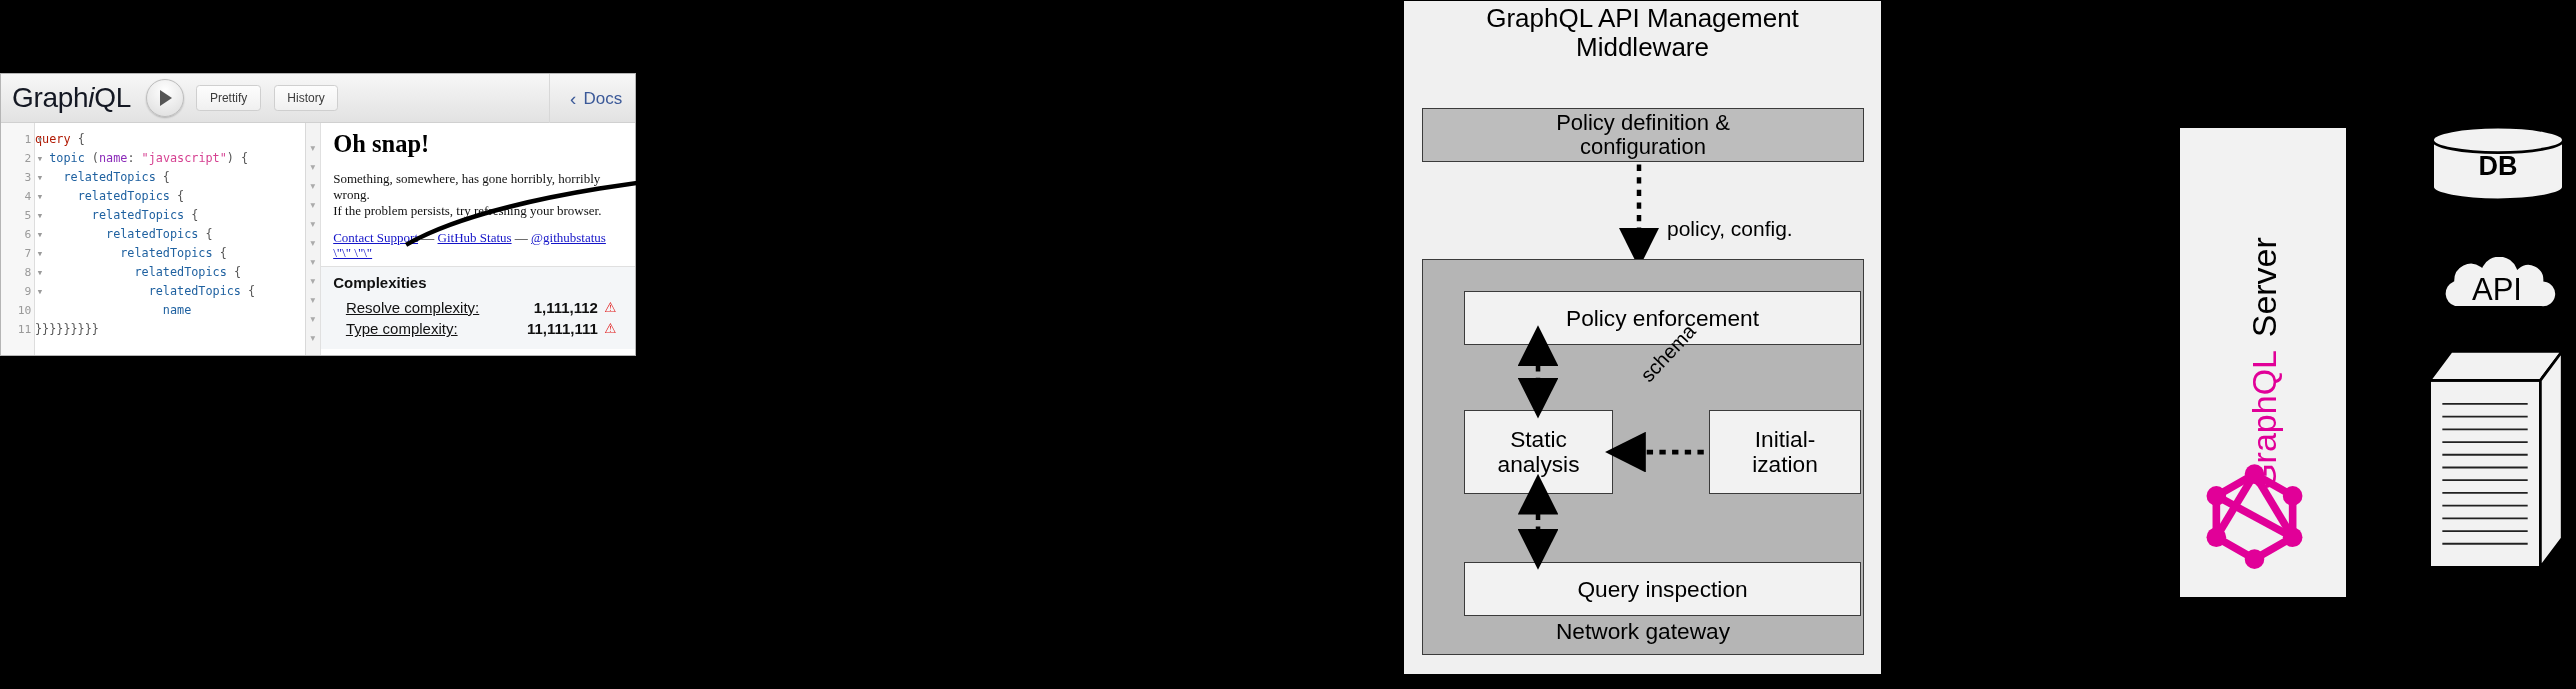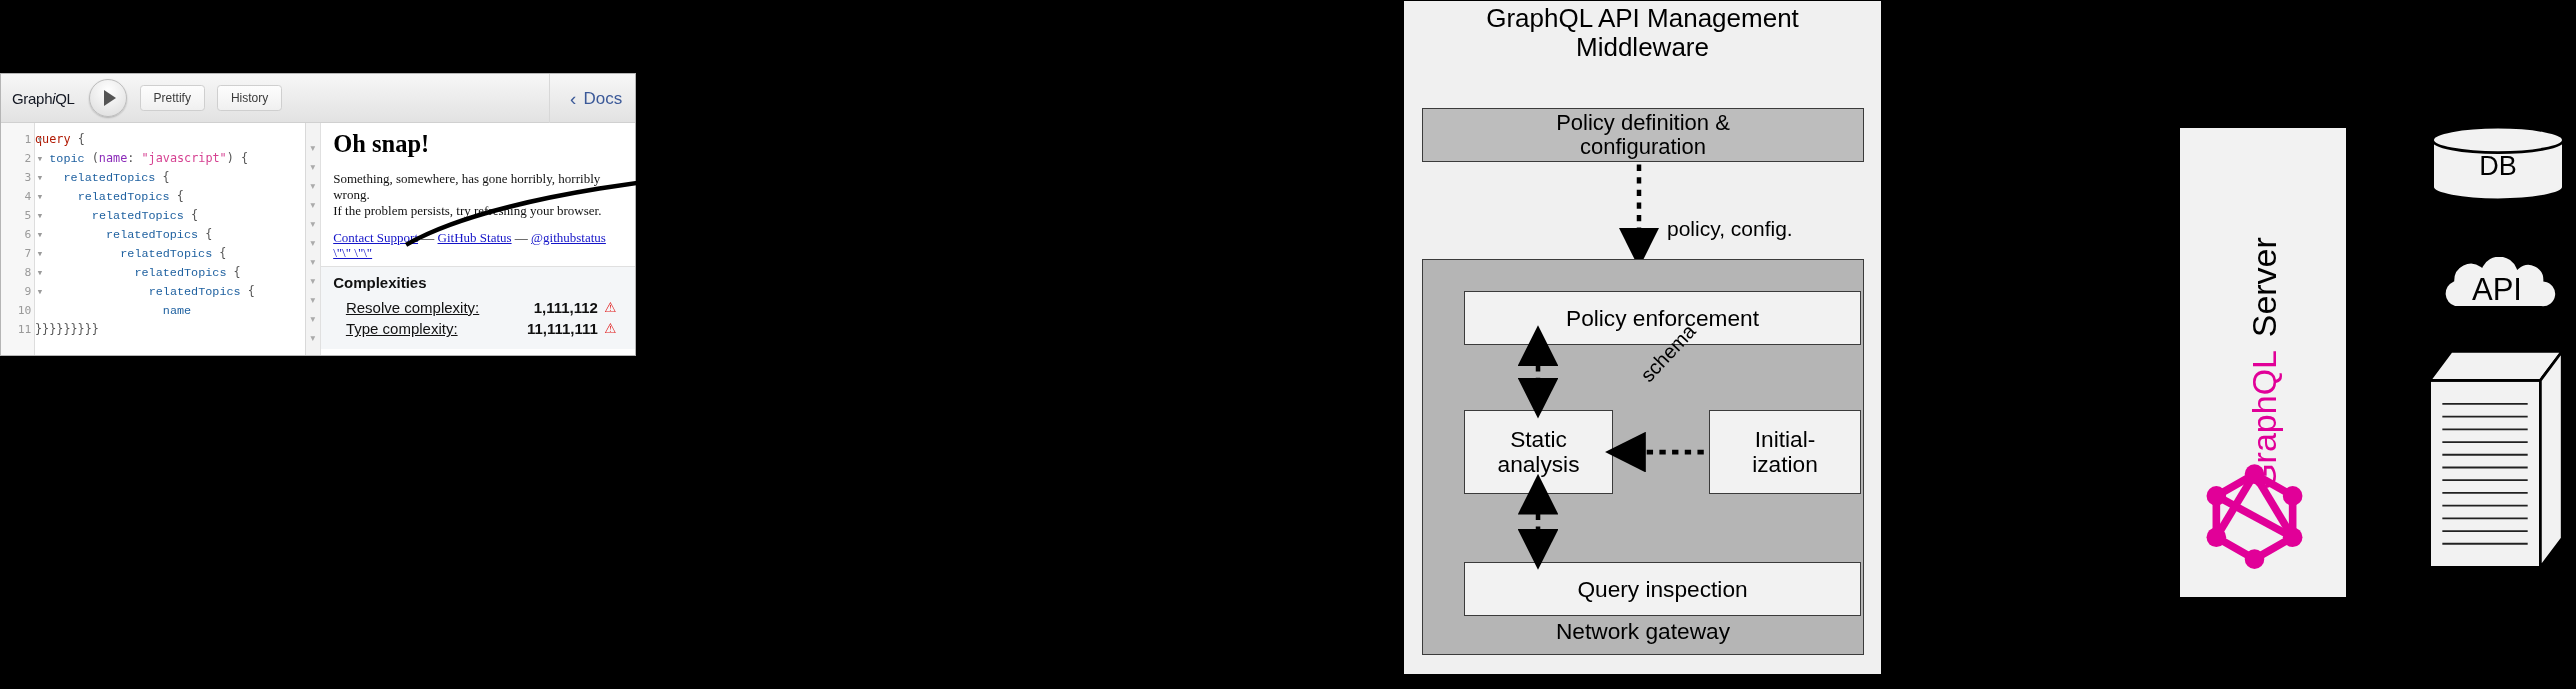--- a/index.html
+++ b/index.html
@@ -7,21 +7,21 @@
        font-family:"Liberation Sans",sans-serif;}
 
   
   #graphiql-panel{position:absolute;left:0;top:73px;width:636px;height:283px;
     background:#fff;border:0.9px solid #b5b5b5;box-sizing:border-box;overflow:hidden;}
 
   #giql-toolbar{height:49px;box-sizing:border-box;
     background:linear-gradient(#f7f7f7,#e2e2e2);
     border-bottom:0.9px solid #d0d0d0;display:flex;align-items:center;padding:0 11px;position:relative;}
 
-  #giql-logo{font-size:15px;color:#141823;letter-spacing:-0.3px;white-space:nowrap;}
+  #giql-logo{font-size:28px;color:#141823;letter-spacing:-0.3px;white-space:nowrap;}
   #giql-logo .it{font-style:italic;}
 
   #exec-button{width:36px;height:36px;border-radius:50%;margin-left:14.5px;
     background:radial-gradient(circle at 50% 30%,#ffffff,#e6e6e6 70%,#dcdcdc);
     border:0.9px solid #bdbdbd;box-shadow:0 0.9px 1.8px rgba(0,0,0,.22);
     display:flex;align-items:center;justify-content:center;flex:none;}
   #exec-button .tri{width:0;height:0;border-left:12.7px solid #555;
     border-top:8.2px solid transparent;border-bottom:8.2px solid transparent;margin-left:3.6px;}
 
   .giql-btn{margin-left:12.7px;padding:5.4px 12.7px;font-size:12px;color:#3b3b3b;
@@ -38,21 +38,21 @@
   #editor{width:304px;background:#fff;display:flex;position:relative;border-right:0.9px solid #d9d9d9;}
   #gutter{width:34px;background:#f7f7f7;border-right:0.9px solid #ddd;
     font-family:"DejaVu Sans Mono",monospace;font-size:11.3px;color:#9a9a9a;
     padding-top:7.3px;box-sizing:border-box;}
   .gl{height:19px;line-height:19px;text-align:right;padding-right:2.7px;position:relative;}
   .gl .fold{position:absolute;right:-8.2px;top:0;color:#9a9a9a;font-size:7.3px;}
   #code{flex:1;padding-top:7.3px;font-family:"DejaVu Sans Mono",monospace;font-size:11.8px;
     white-space:pre;overflow:hidden;}
   .cl{height:19px;line-height:19px;}
   .k-query{color:#b11a04;}
-  .k-field{color:#1f61a0;font-family:Liberation Mono, monospace;}
+  .k-field{color:#1f61a0;}
   .k-arg{color:#8b2bb9;}
   .k-str{color:#d64292;}
   .k-punc{color:#555;}
 
   
   #resultpane{flex:1;display:flex;background:#fff;}
   #res-gutter{width:14.5px;background:#f3f3f3;border-right:0.9px solid #e0e0e0;
     padding-top:16.3px;box-sizing:border-box;color:#aaa;font-size:8.2px;text-align:center;}
   #res-gutter div{height:19px;line-height:19px;}
   #res-content{flex:1;overflow:hidden;}
@@ -105,21 +105,21 @@
     background:#f2f2f2;border:0.9px solid #000;box-sizing:border-box;position:absolute;}
   #gql-server-text{position:absolute;left:0;top:0;width:471px;height:168px;
     transform:rotate(-90deg) translateX(-471px);transform-origin:left top;
     display:flex;align-items:center;justify-content:center;gap:12.7px;font-size:34px;white-space:nowrap;}
   #gql-server-text .brand{color:#e10098;}
   #gql-server-text .srv{color:#000;}
   #gql-logo{position:absolute;left:20px;bottom:27px;width:109px;height:109px;}
 
   
   #db-icon{position:absolute;left:2429px;top:127px;width:138px;height:73px;}
-  #db-icon .lbl{position:absolute;left:0;right:0;top:23.6px;text-align:center;font-size:27px;color:#000;}
+  #db-icon .lbl{position:absolute;left:0;right:0;top:23.6px;text-align:center;font-size:27px;color:#000;font-weight:bold;}
   #api-icon{position:absolute;left:2422px;top:257px;width:150px;height:63px;}
   #api-icon .lbl{position:absolute;left:0;right:0;top:14.5px;text-align:center;font-size:31px;color:#000;}
   #doc-icon{position:absolute;left:2426px;top:344px;width:138px;height:227px;}
 </style>
 </head>
 <body>
 
 <div id="graphiql-panel">
 
   <div id="giql-toolbar">

